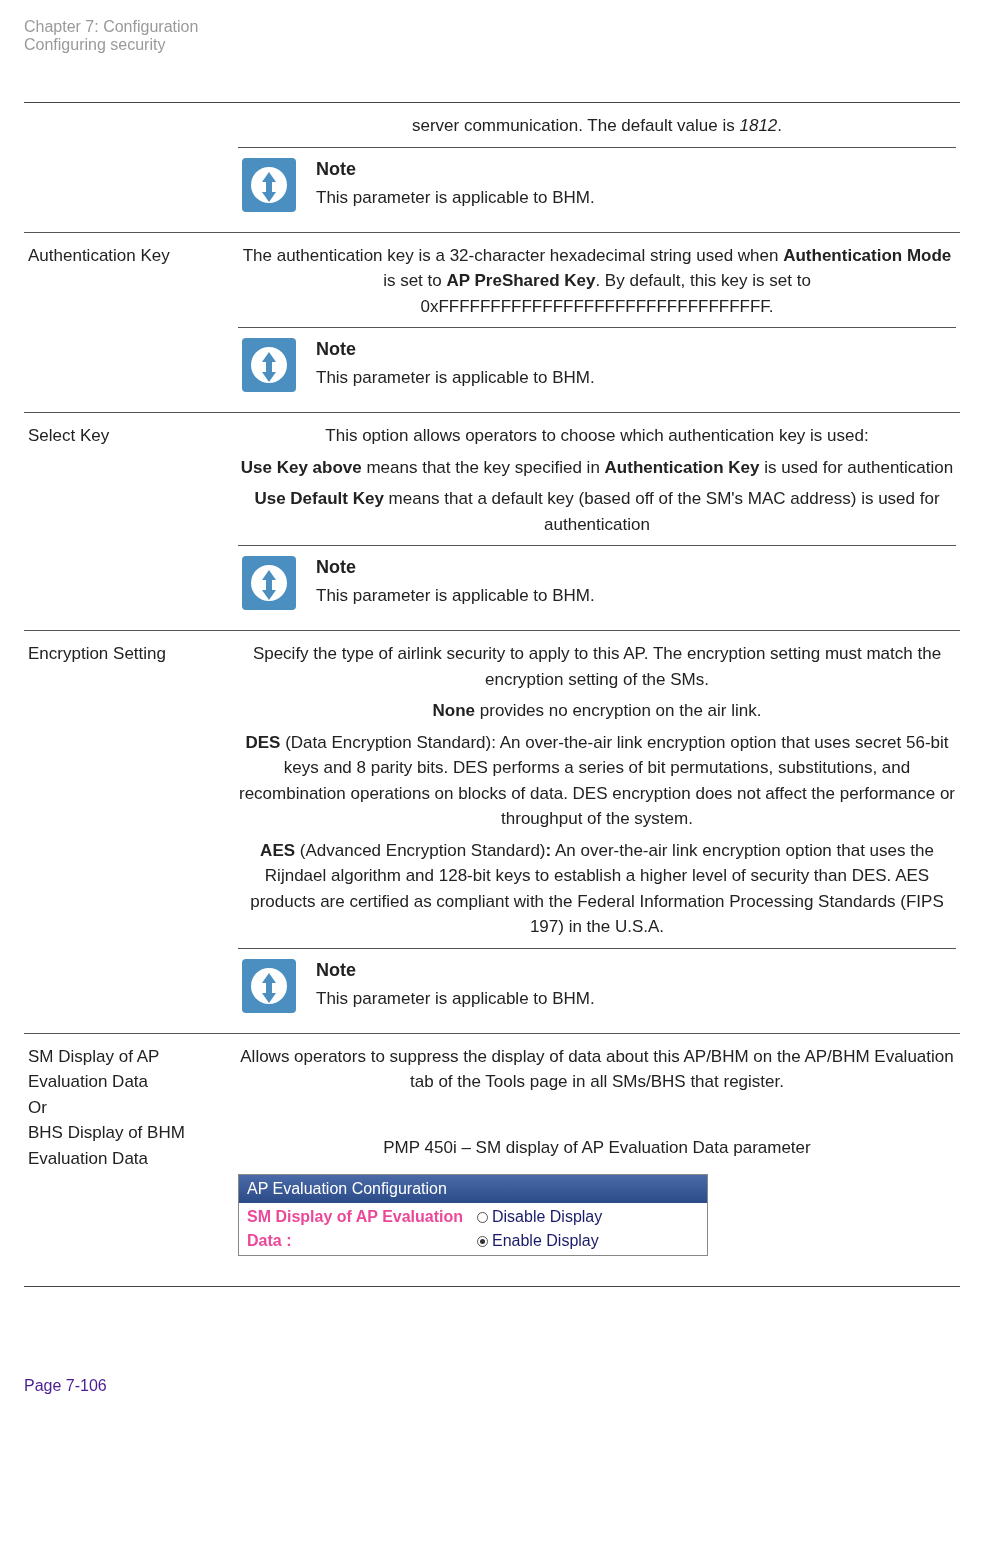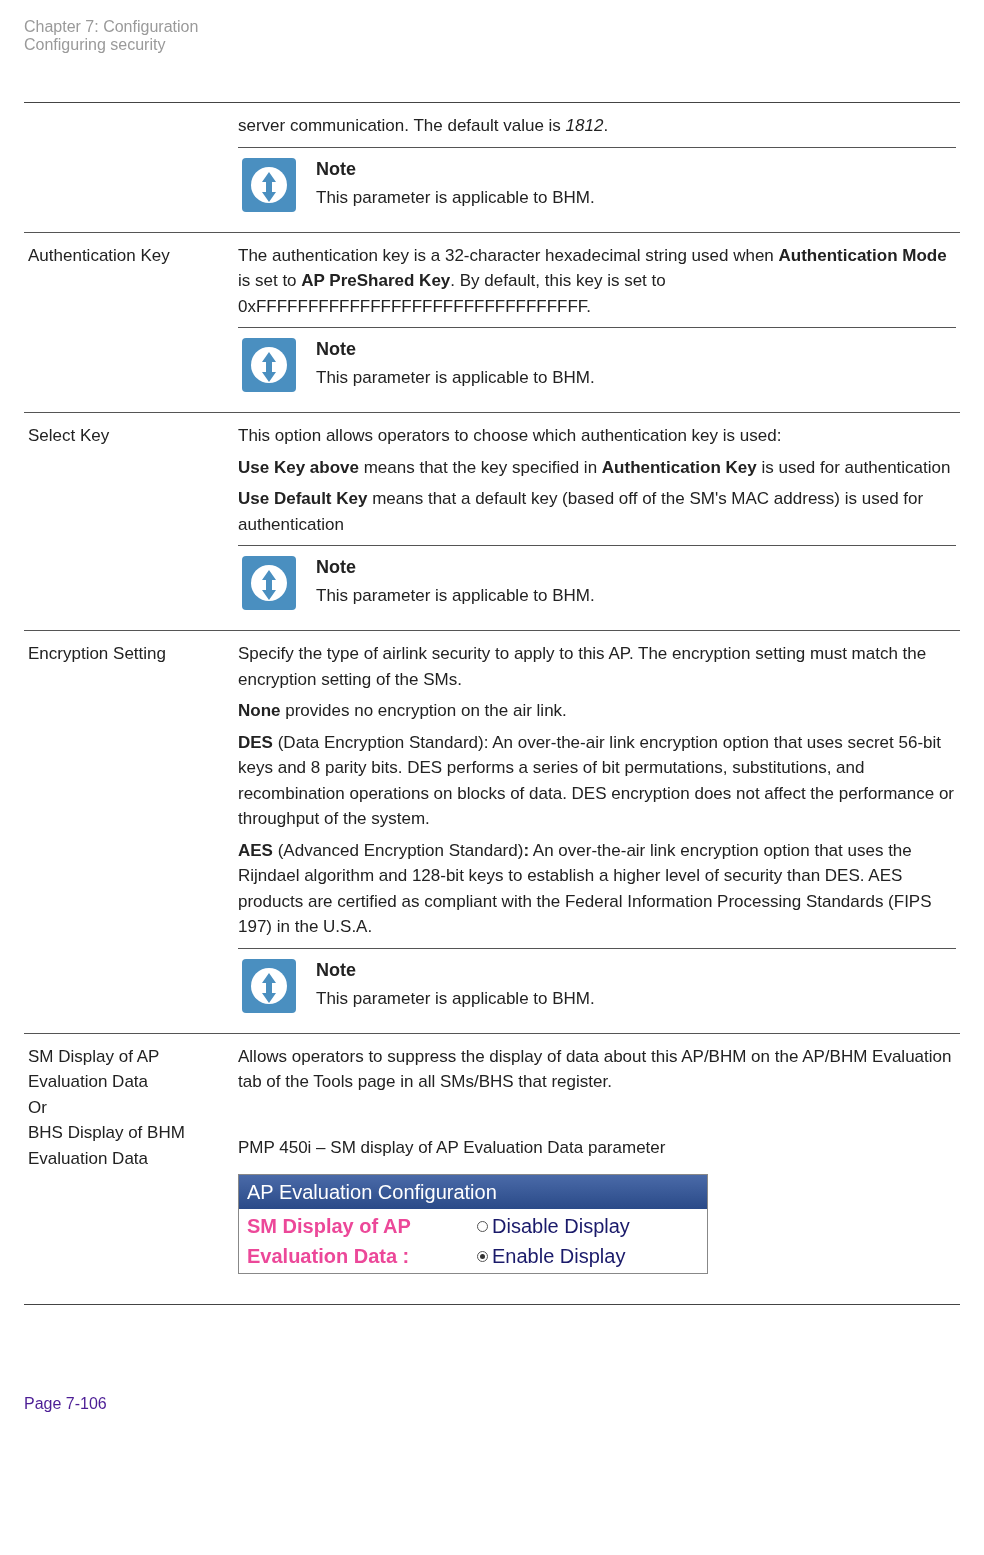--- a/index.html
+++ b/index.html
@@ -11,25 +11,25 @@
   .row:last-child { border-bottom: none; }
   .col-left { width: 210px; padding: 10px 12px 10px 4px; font-size: 17px; line-height: 1.5; }
   .col-right { flex: 1; padding: 10px 4px 10px 4px; font-size: 17px; line-height: 1.5; }
   .note-box { display: flex; border-top: 1px solid #555; border-bottom: 1px solid #555; margin: 8px 0 0 0; padding: 6px 0; align-items: flex-start; }
   .note-box:last-child { border-bottom: none; margin-bottom: 0; }
   .note-icon { width: 54px; height: 54px; background: #4a8fc0; border-radius: 4px; margin: 4px 20px 4px 4px; position: relative; flex-shrink: 0; }
   .note-icon svg { width: 100%; height: 100%; }
   .note-content { flex: 1; padding-top: 2px; }
   .note-title { font-weight: 700; font-size: 18px; }
   .note-text { font-size: 17px; margin-top: 2px; }
-  .para { margin-bottom: 6px; }
+  .para { margin-bottom: 6px; text-align: center; }
   .bold { font-weight: 700; }
   .italic { font-style: italic; }
   .ap-eval-wrap { margin-top: 14px; }
-  .ap-eval-box { border: 1px solid #888; width: 470px; font-size: 20px; }
+  .ap-eval-box { border: 1px solid #888; width: 470px; font-size: 16px; }
   .ap-eval-title { background: linear-gradient(#4a6aa8, #2a4a88); color: #fff; padding: 2px 8px; font-weight: 400; }
   .ap-eval-body { display: flex; padding: 2px 8px; align-items: flex-start; }
   .ap-eval-label { flex: 0 0 230px; color: #ec4899; font-weight: bold; }
   .ap-eval-opts { flex: 1; }
   .ap-eval-opt { display: flex; align-items: center; color: #1a1a6a; }
   .radio { width: 11px; height: 11px; border: 1px solid #555; border-radius: 50%; margin-right: 4px; display: inline-block; position: relative; }
   .radio.sel::after { content: ""; position: absolute; width: 5px; height: 5px; background: #333; border-radius: 50%; top: 2px; left: 2px; }
   .footer { color: #4c1d95; font-size: 16px; margin-top: 90px; }
 </style>
 </head>

